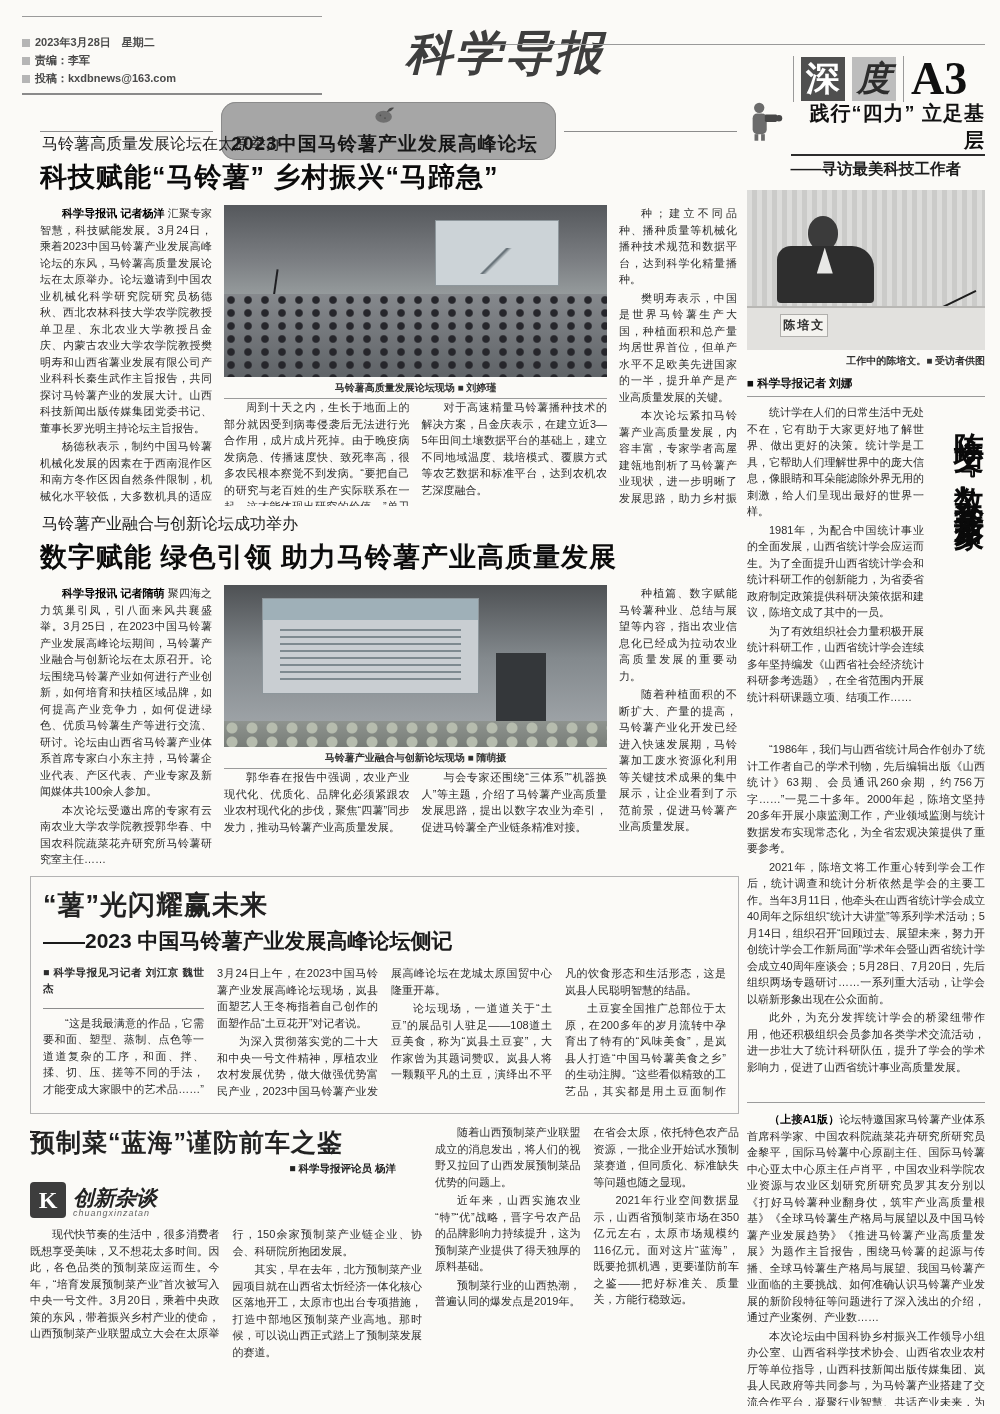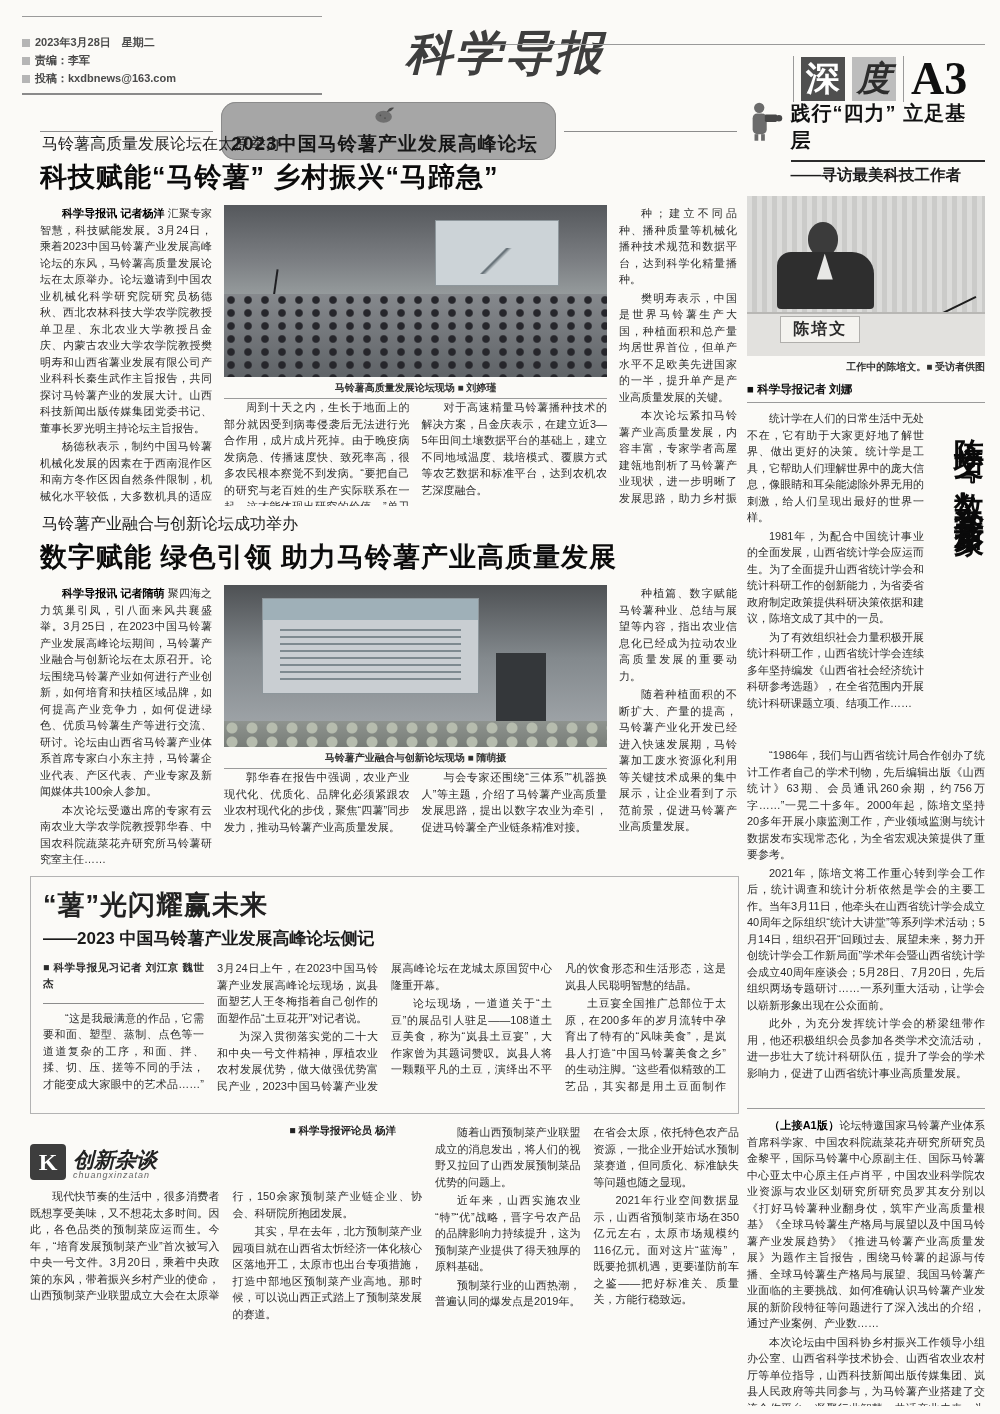--- a/index.html
+++ b/index.html
@@ -62,52 +62,52 @@
           background:repeating-linear-gradient(180deg,#7e8a90 0 2px,transparent 2px 7px);}
   .p2-podium{position:absolute;right:16%;bottom:14%;width:13%;height:44%;background:#34373a;}
   .p2-flowers{position:absolute;left:0;right:0;bottom:0;height:16%;
           background-image:radial-gradient(circle at 8px 7px,#b6bcae 0 5px,rgba(0,0,0,0) 6px),
                            linear-gradient(180deg,#8f948f,#787d78);background-size:20px 14px,100% 100%;}
   .mid-cols{column-count:2;column-gap:12px;}
   
   .art3{position:absolute;left:30px;top:876px;width:709px;height:238px;box-sizing:border-box;
         border:1px solid #b3b3b3;padding:8px 12px 6px;overflow:hidden;background:#fbfaf7;}
   .headline3{font-size:27px;font-weight:bold;margin:2px 0 4px;letter-spacing:1px;}
-  .subtitle3{font-size:17px;font-weight:bold;color:#1a1a1a;margin:0 0 10px;}
+  .subtitle3{font-size:21px;font-weight:bold;color:#1a1a1a;margin:0 0 10px;}
   .a3-body{column-count:4;column-gap:13px;height:148px;overflow:hidden;}
   .a3-byline{font-weight:bold;font-size:10.5px;text-indent:0;border-bottom:1px solid #8c8c8c;
              padding-bottom:11px;margin-bottom:6px;}
   
   .art4{position:absolute;left:30px;top:1124px;width:709px;height:282px;display:flex;gap:13px;overflow:hidden;}
   .a4-left{width:392px;flex:none;}
   .headline4{font-size:25px;font-weight:bold;margin:2px 0 3px;letter-spacing:1px;}
   .a4-byline{font-size:10.5px;font-weight:bold;text-align:right;padding-right:26px;margin:0 0 6px;}
   .a4-logo{display:flex;align-items:flex-end;gap:7px;margin:0 0 8px;}
   .k-box{width:36px;height:36px;background:#3d3d3d;color:#fff;display:flex;align-items:center;
          justify-content:center;font-size:24px;font-weight:bold;border-radius:4px;
          font-family:"Liberation Serif",serif;}
   .logo-title{font-size:21px;font-weight:bold;font-family:"DejaVu Serif",serif;font-style:italic;color:#222;line-height:1;}
   .logo-pinyin{font-size:9px;font-style:italic;color:#666;letter-spacing:1px;}
   .a4-left-body{column-count:2;column-gap:13px;height:190px;overflow:hidden;}
   .a4-right{flex:1;column-count:2;column-gap:13px;overflow:hidden;}
   
   .sidebar{position:absolute;left:747px;top:100px;width:238px;height:1306px;overflow:hidden;}
   .sb-banner{display:flex;align-items:flex-start;gap:6px;margin-bottom:10px;}
-  .sb-bt1{font-size:20px;font-weight:bold;color:#111;border-bottom:2px solid #2c2c2c;padding-bottom:6px;letter-spacing:1px;}
+  .sb-bt1{font-size:20px;font-weight:bold;color:#111;border-bottom:2px solid #2c2c2c;padding-bottom:0;letter-spacing:1px;text-align:right;}
   .sb-bt2{font-size:15.5px;font-weight:bold;color:#1b1b1b;margin-top:3px;}
   .sb-photo{height:160px;position:relative;overflow:hidden;
             background:repeating-linear-gradient(90deg,#dcdcda 0 5px,#cbcbc9 5px 10px);}
   .sp-person{position:absolute;left:10%;bottom:26%;width:46%;height:58%;}
   .sp-head{position:absolute;left:34%;top:0;width:30px;height:34px;border-radius:50% 50% 46% 46%;background:#3b3b3b;}
   .sp-body{position:absolute;left:6%;top:30px;width:88%;height:62%;border-radius:14px 22px 4px 4px;background:#2e2e2e;}
   .sp-shirt{position:absolute;left:42%;top:32px;width:16px;height:26px;background:#e8e8e6;
             clip-path:polygon(50% 0,100% 100%,0 100%);}
   .sp-desk{position:absolute;left:0;right:0;bottom:0;height:26%;background:#e2e1de;border-top:2px solid #b8b7b4;}
   .sp-plate{position:absolute;left:14%;bottom:8%;background:#f4f3ef;border:1px solid #b0afac;
-            padding:2px 12px;font-size:16px;font-weight:bold;color:#2a2a2a;letter-spacing:2px;}
+            padding:2px 2px;font-size:12px;font-weight:bold;color:#2a2a2a;letter-spacing:2px;}
   .sp-mic{position:absolute;right:4%;bottom:36%;width:44%;height:2px;background:#1d1d1d;
           transform:rotate(-26deg);transform-origin:100% 50%;}
   .sp-mic::before{content:"";position:absolute;left:-7px;top:-3px;width:8px;height:8px;border-radius:50%;background:#111;}
   .sb-caption{font-size:10px;font-weight:bold;color:#333;text-align:right;margin:4px 0 8px;}
   .sb-byline{font-size:11.5px;font-weight:bold;color:#111;border-bottom:1px solid #9a9a9a;
              padding-bottom:5px;margin-bottom:7px;}
   .sb-top{display:flex;gap:9px;height:330px;overflow:hidden;}
   .sb-top-text{flex:1;}
   .sb-vert{width:52px;flex:none;writing-mode:vertical-rl;font-size:30px;font-weight:bold;
            color:#0a0a0a;line-height:1.08;letter-spacing:5px;padding-top:4px;}
@@ -216,20 +216,21 @@
           <p>“这是我最满意的作品，它需要和面、塑型、蒸制、点色等一道道复杂的工序，和面、拌、揉、切、压、搓等不同的手法，才能变成大家眼中的艺术品……”3月24日上午，在2023中国马铃薯产业发展高峰论坛现场，岚县面塑艺人王冬梅指着自己创作的面塑作品“土豆花开”对记者说。</p>
           <p>为深入贯彻落实党的二十大和中央一号文件精神，厚植农业农村发展优势，做大做强优势富民产业，2023中国马铃薯产业发展高峰论坛在龙城太原国贸中心隆重开幕。</p>
           <p>论坛现场，一道道关于“土豆”的展品引人驻足——108道土豆美食，称为“岚县土豆宴”，大作家曾为其题词赞叹。岚县人将一颗颗平凡的土豆，演绎出不平凡的饮食形态和生活形态，这是岚县人民聪明智慧的结晶。</p>
           <p>土豆宴全国推广总部位于太原，在200多年的岁月流转中孕育出了特有的“风味美食”，是岚县人打造“中国马铃薯美食之乡”的生动注脚。“这些看似精致的工艺品，其实都是用土豆面制作的！”看到如此精美别致的作品，与会嘉宾纷纷举起手机拍照留念。</p>
         </div>
     </div>
   </div>
 
   <div class="art4">
     <div class="a4-left">
+      <div class="headline4">预制菜“蓝海”谨防前车之鉴</div>
       <div class="a4-byline">■ 科学导报评论员 杨洋</div>
       <div class="a4-logo">
         <div class="k-box">K</div>
         <div>
           <div class="logo-title">创新杂谈</div>
           <div class="logo-pinyin">chuangxinzatan</div>
         </div>
       </div>
       <div class="a4-left-body btxt">
           <p>现代快节奏的生活中，很多消费者既想享受美味，又不想花太多时间。因此，各色品类的预制菜应运而生。今年，“培育发展预制菜产业”首次被写入中央一号文件。3月20日，乘着中央政策的东风，带着振兴乡村产业的使命，山西预制菜产业联盟成立大会在太原举行，150余家预制菜产业链企业、协会、科研院所抱团发展。</p>

